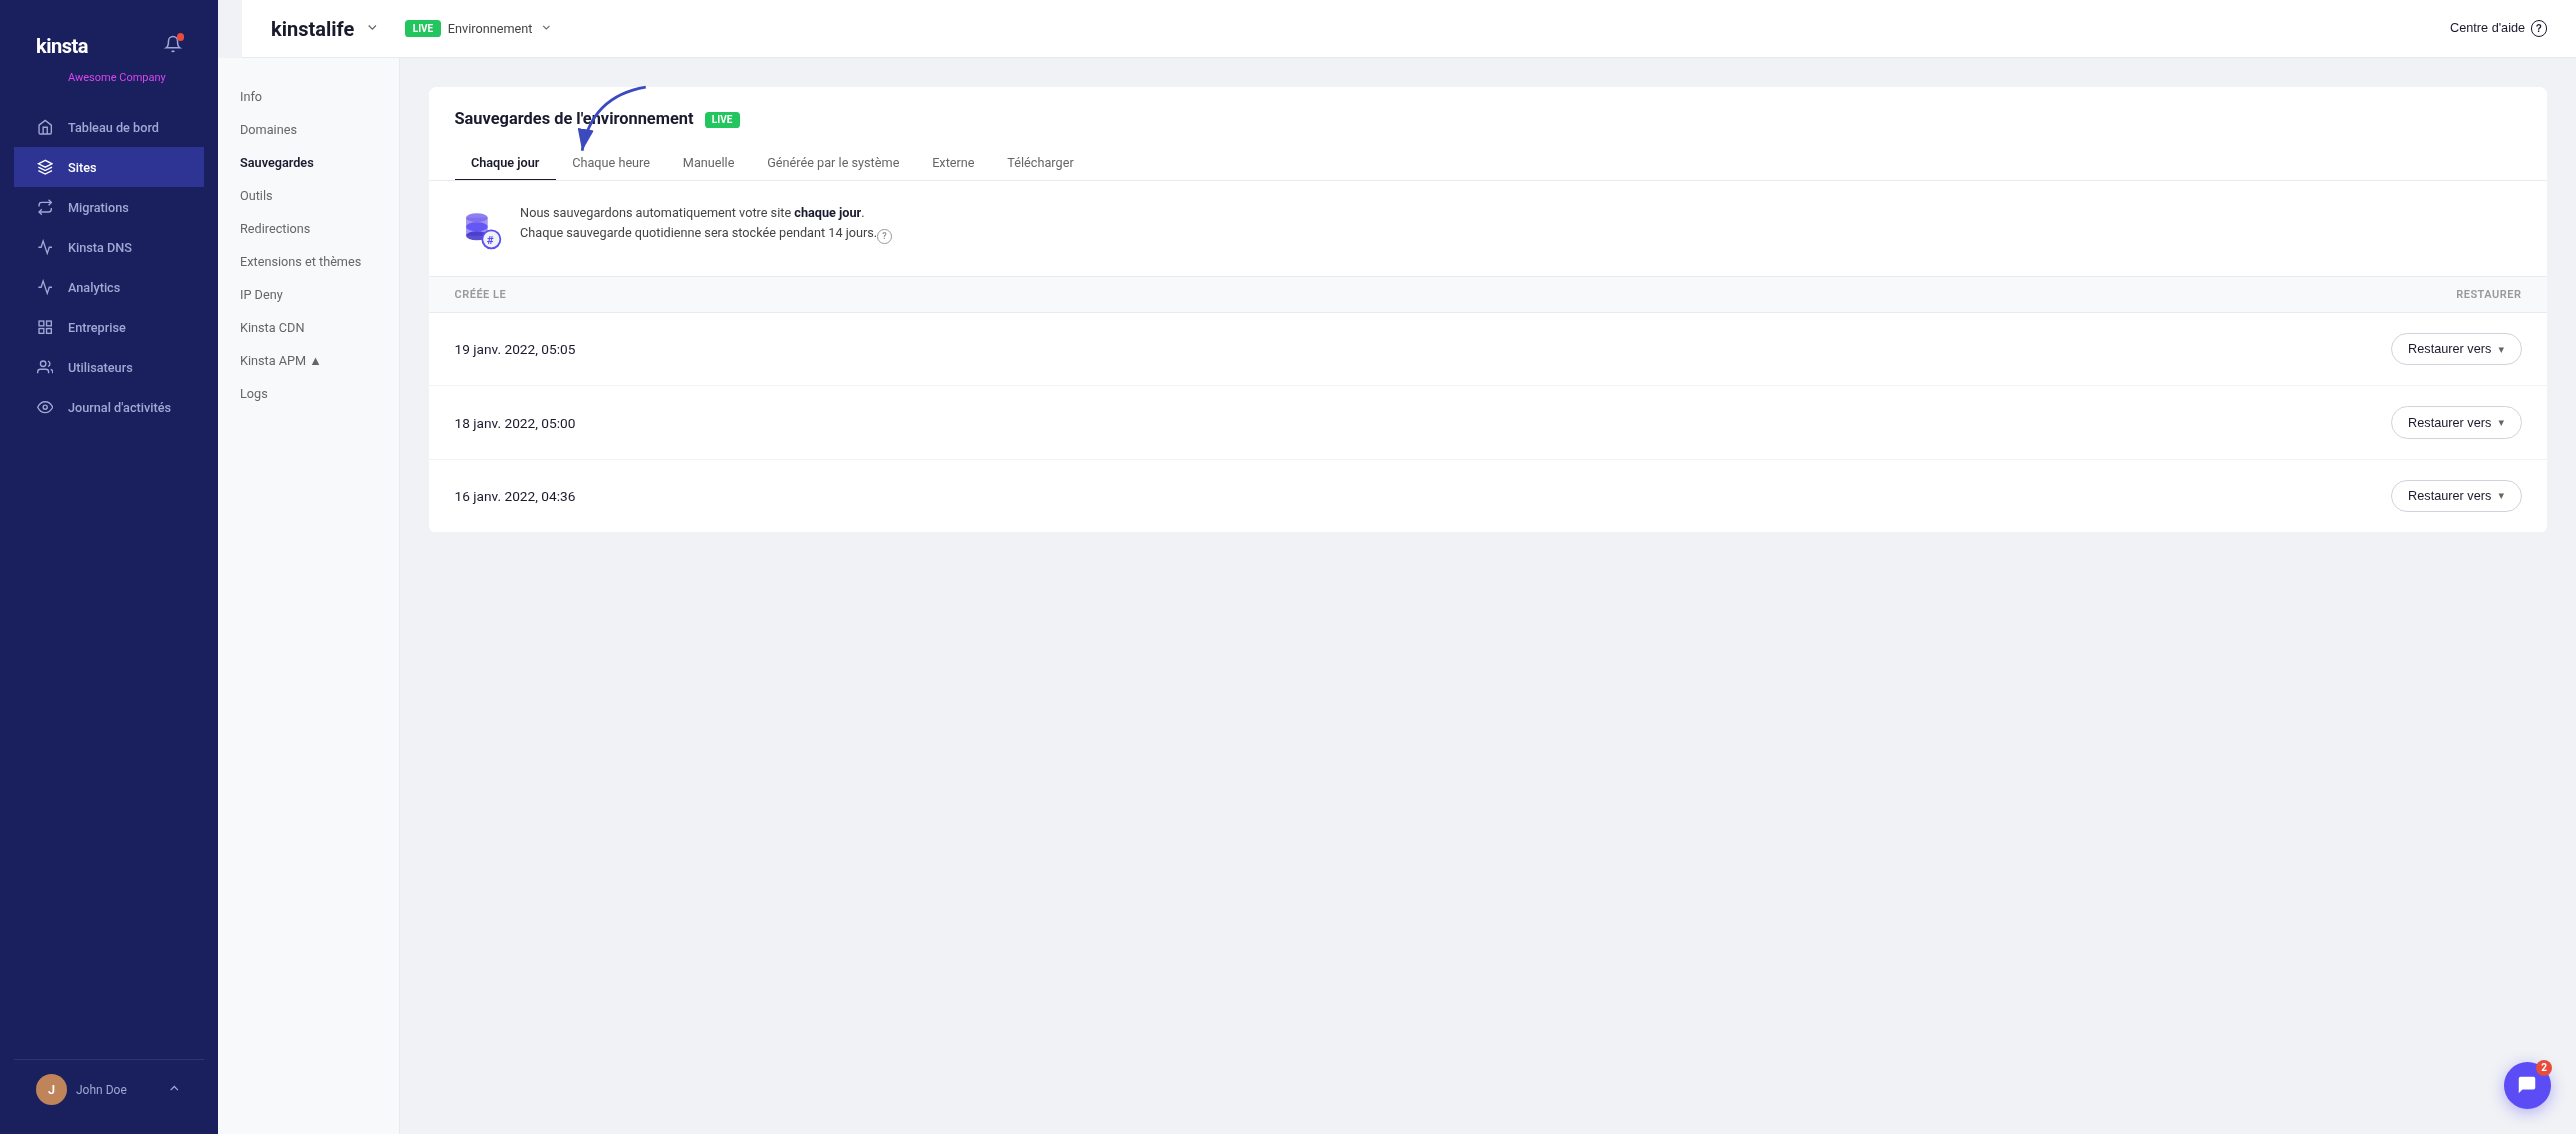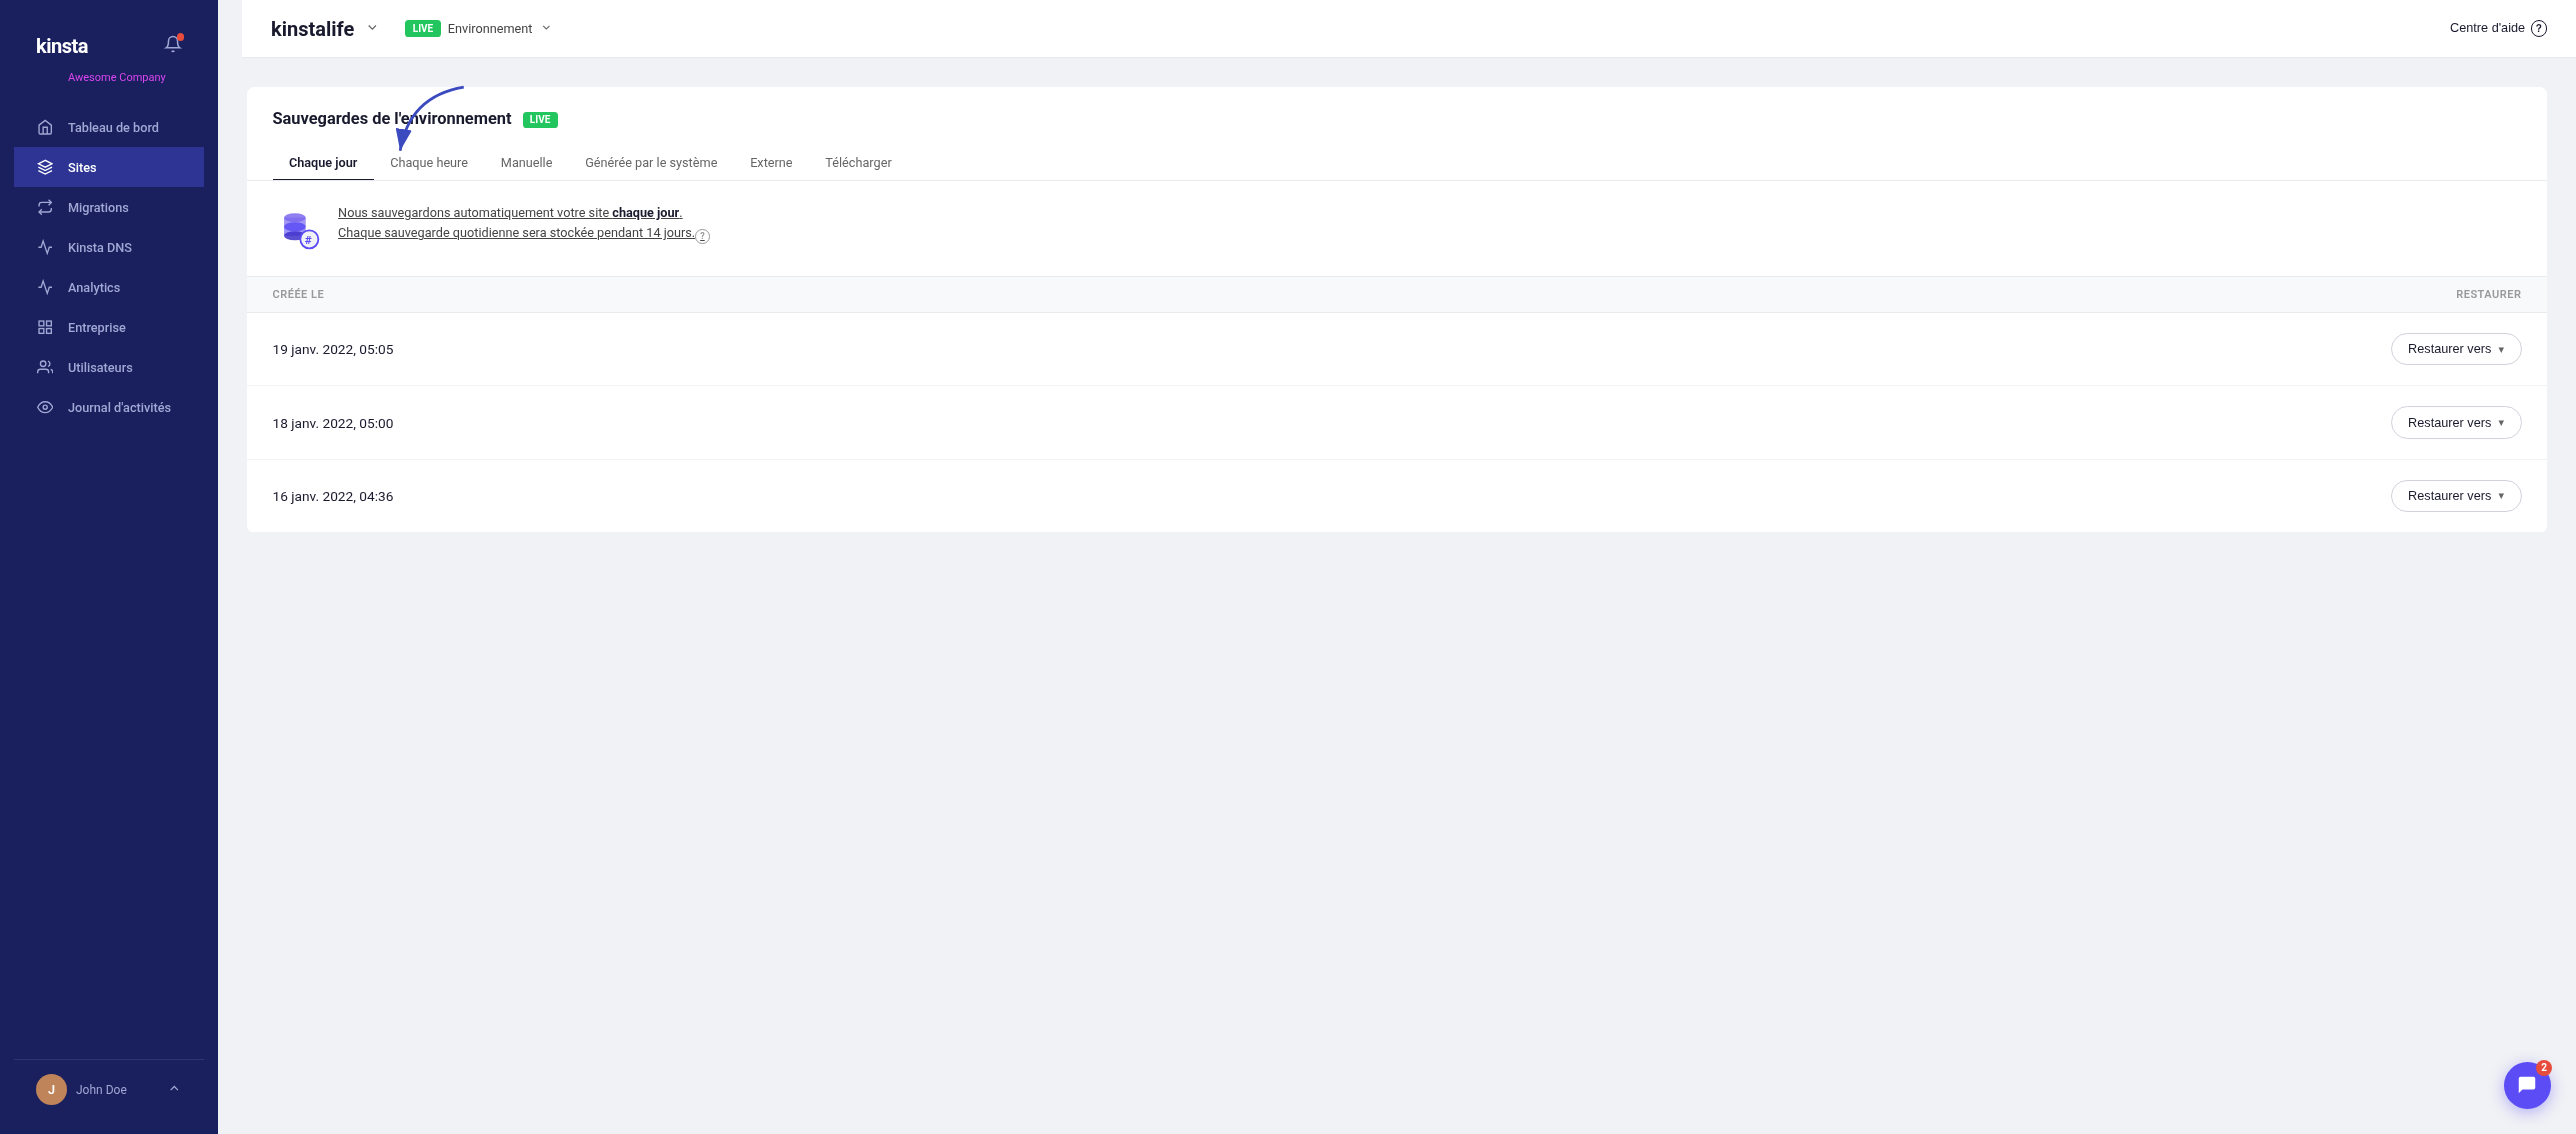--- a/index.html
+++ b/index.html
@@ -182,21 +182,21 @@
       padding: 22px 25.5px;
       display: flex;
       align-items: flex-start;
       gap: 14.6px;
       border-bottom: 0.9px solid #e8eaed;
     }
     .backup-icon-wrap {
       width: 51px; height: 51px; flex-shrink: 0;
       display: flex; align-items: center; justify-content: center;
     }
-    .info-text { font-size: 12.7px; color: #444; line-height: 1.6; text-decoration: underline; }
+    .info-text { font-size: 12.7px; color: #444; line-height: 1.6; }
     .info-text strong { font-weight: 700; color: #1a1a2e; }
 
     .table-header {
       display: flex;
       align-items: center;
       justify-content: space-between;
       padding: 11px 25.5px;
       background: #f8f9fb;
       border-bottom: 0.9px solid #e8eaed;
     }
@@ -377,20 +377,32 @@
       </div>
     </div>
     <button class="help-btn">
       <span>Centre d'aide</span>
       <div class="help-circle">?</div>
     </button>
   </div>
 
   <div class="content-area">
 
+    <div class="sub-sidebar">
+      <div class="sub-nav-item">Info</div>
+      <div class="sub-nav-item">Domaines</div>
+      <div class="sub-nav-item active">Sauvegardes</div>
+      <div class="sub-nav-item">Outils</div>
+      <div class="sub-nav-item">Redirections</div>
+      <div class="sub-nav-item">Extensions et thèmes</div>
+      <div class="sub-nav-item">IP Deny</div>
+      <div class="sub-nav-item">Kinsta CDN</div>
+      <div class="sub-nav-item">Kinsta APM ▲</div>
+      <div class="sub-nav-item">Logs</div>
+    </div>
 
     <div class="main-content">
 
       <div style="position:relative;">
         <svg width="109" height="91" style="position:absolute; left:135px; top:-9px; z-index:10; pointer-events:none;" viewBox="0 0 120 100">
           <defs>
             <marker id="arrowhead" markerWidth="8" markerHeight="6" refX="8" refY="3" orient="auto">
               <polygon points="0 0, 8 3, 0 6" fill="#3b4abf"></polygon>
             </marker>
           </defs>

